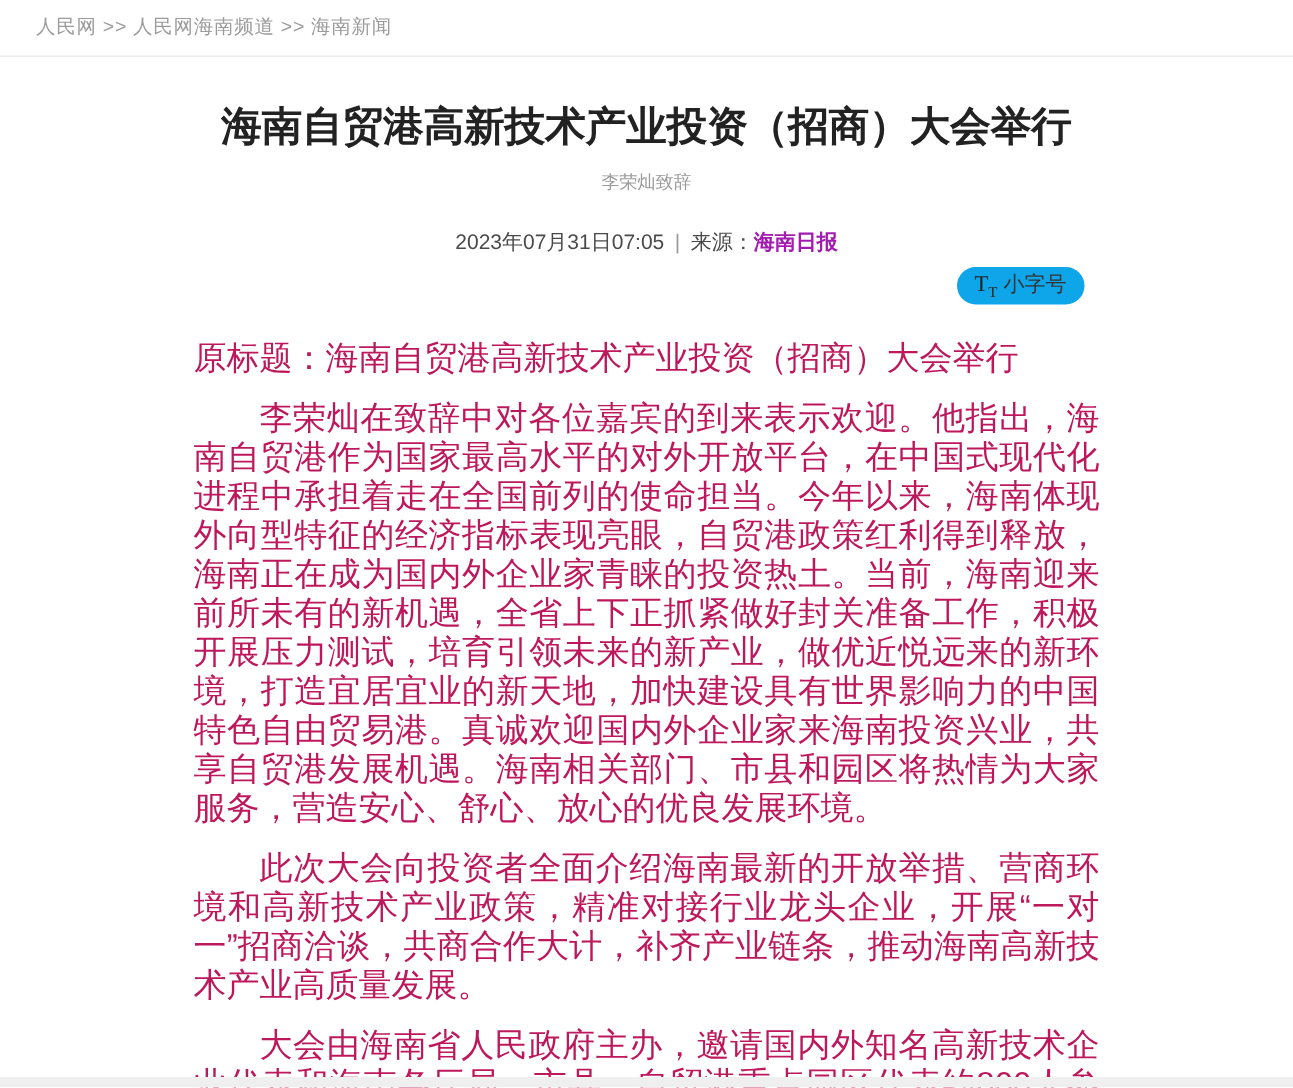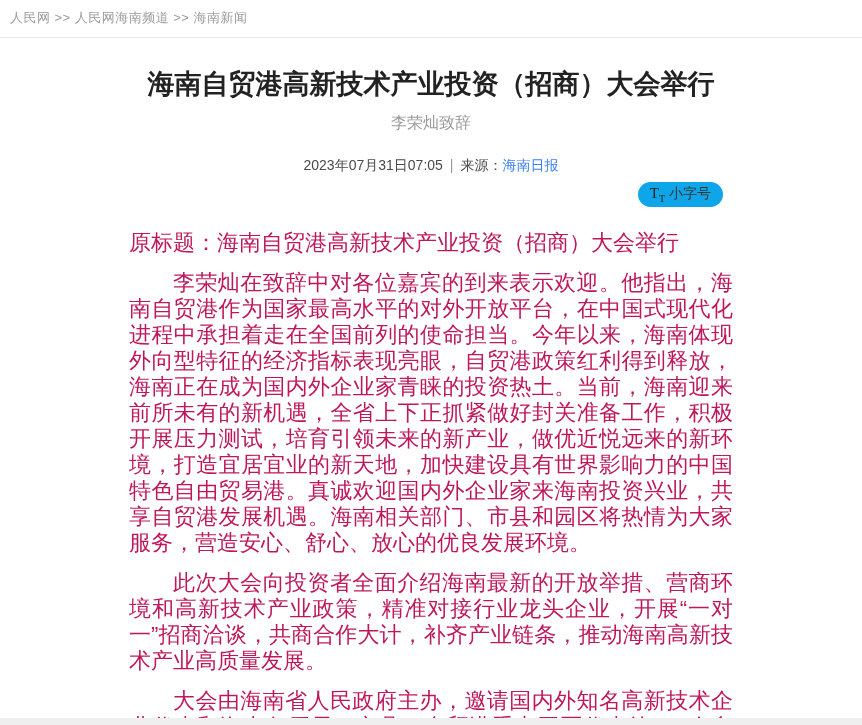--- a/index.html
+++ b/index.html
@@ -6,21 +6,21 @@
   html, body {
     width: 862px;
     height: 725px;
     background: #ffffff;
     font-family: "Liberation Sans", "DejaVu Sans", sans-serif;
     overflow: hidden;
     position: relative;
   }
   
   .breadcrumb {
-    padding: 9px 10px 10px 10px;
+    padding: 9px 10px 10px 24px;
     font-size: 13px;
     color: #9b9b9b;
     border-bottom: 1px solid #ebebeb;
     letter-spacing: 0.5px;
   }
   .breadcrumb a {
     color: #9b9b9b;
     text-decoration: none;
     cursor: pointer;
   }
@@ -35,31 +35,31 @@
     margin-top: 29px;
     text-align: center;
     font-size: 27px;
     font-weight: bold;
     color: #222222;
     line-height: 34px;
   }
   .article-subtitle {
     margin-top: 12px;
     text-align: center;
-    font-size: 16px;
+    font-size: 12px;
     color: #9a9a9a;
   }
   .article-meta {
     margin-top: 23px;
     text-align: center;
     font-size: 14px;
     color: #4a4a4a;
   }
   .article-meta .meta-sep { margin: 0 7px; color: #999; }
-  .article-meta a { color: #3b82f6; text-decoration: none; }
+  .article-meta a { color: #a21caf; text-decoration: none; font-weight: bold; }
 
   .toolbar-row {
     margin-top: 7px;
     text-align: right;
     padding-right: 10px;
     height: 24px;
   }
   .font-size-pill {
     display: inline-block;
     background: #0ea5e9;

